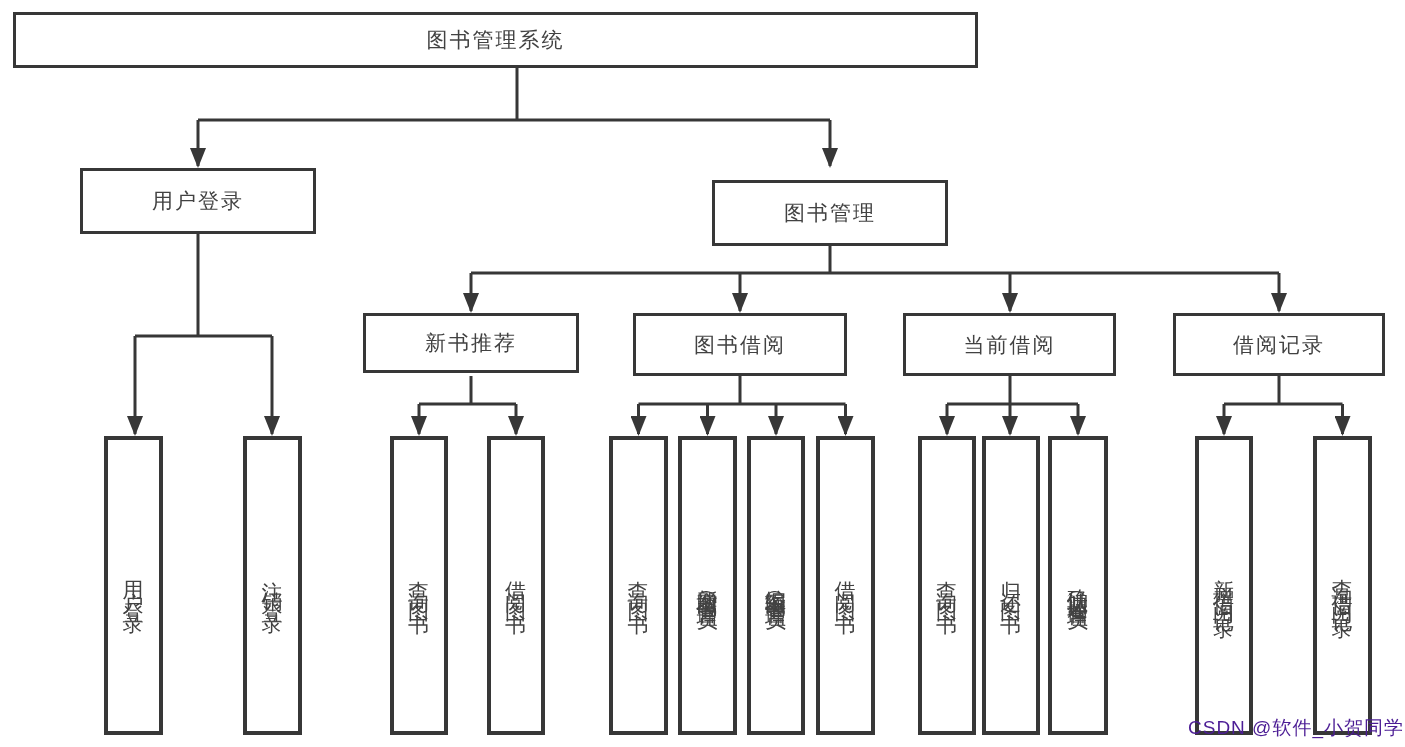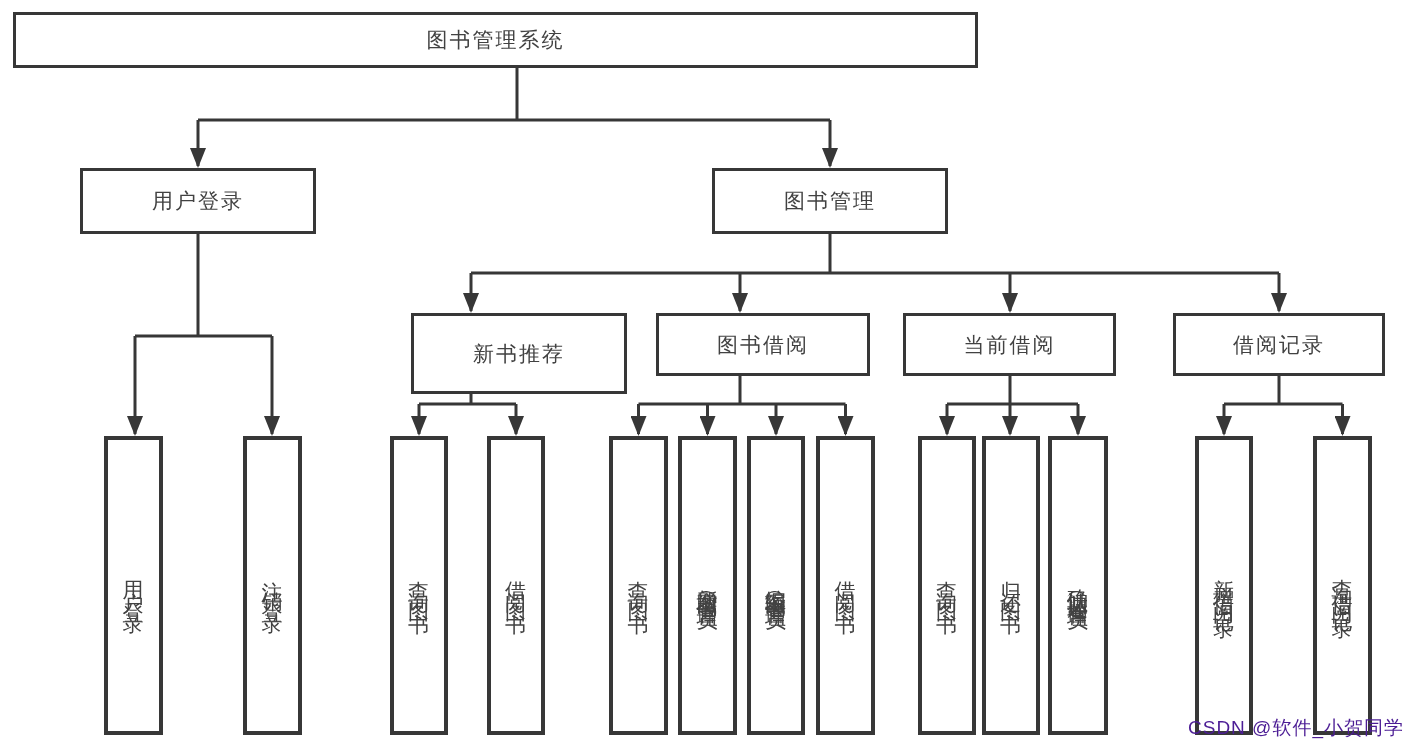--- a/index.html
+++ b/index.html
@@ -88,28 +88,28 @@
     </g>
   </svg>
 
   <div class="node" style="left:13px;top:12px;width:965px;height:56px;">
     <span>图书管理系统</span>
   </div>
 
   <div class="node" style="left:80px;top:168px;width:236px;height:66px;">
     <span>用户登录</span>
   </div>
-  <div class="node" style="left:712px;top:168px;width:236px;height:66px;">
+  <div class="node" style="left:712px;top:180px;width:236px;height:66px;">
     <span>图书管理</span>
   </div>
 
-  <div class="node" style="left:363px;top:313px;width:216px;height:81px;margin-left:48px;">
+  <div class="node" style="left:363px;top:313px;width:216px;height:60px;">
     <span>新书推荐</span>
   </div>
-  <div class="node" style="left:633px;top:313px;width:214px;height:63px;margin-left:23px;">
+  <div class="node" style="left:633px;top:313px;width:214px;height:63px;">
     <span>图书借阅</span>
   </div>
   <div class="node" style="left:903px;top:313px;width:213px;height:63px;">
     <span>当前借阅</span>
   </div>
   <div class="node" style="left:1173px;top:313px;width:212px;height:63px;">
     <span>借阅记录</span>
   </div>
 
   <div class="node leaf" style="left:104px;top:436px;width:59px;height:299px;">

